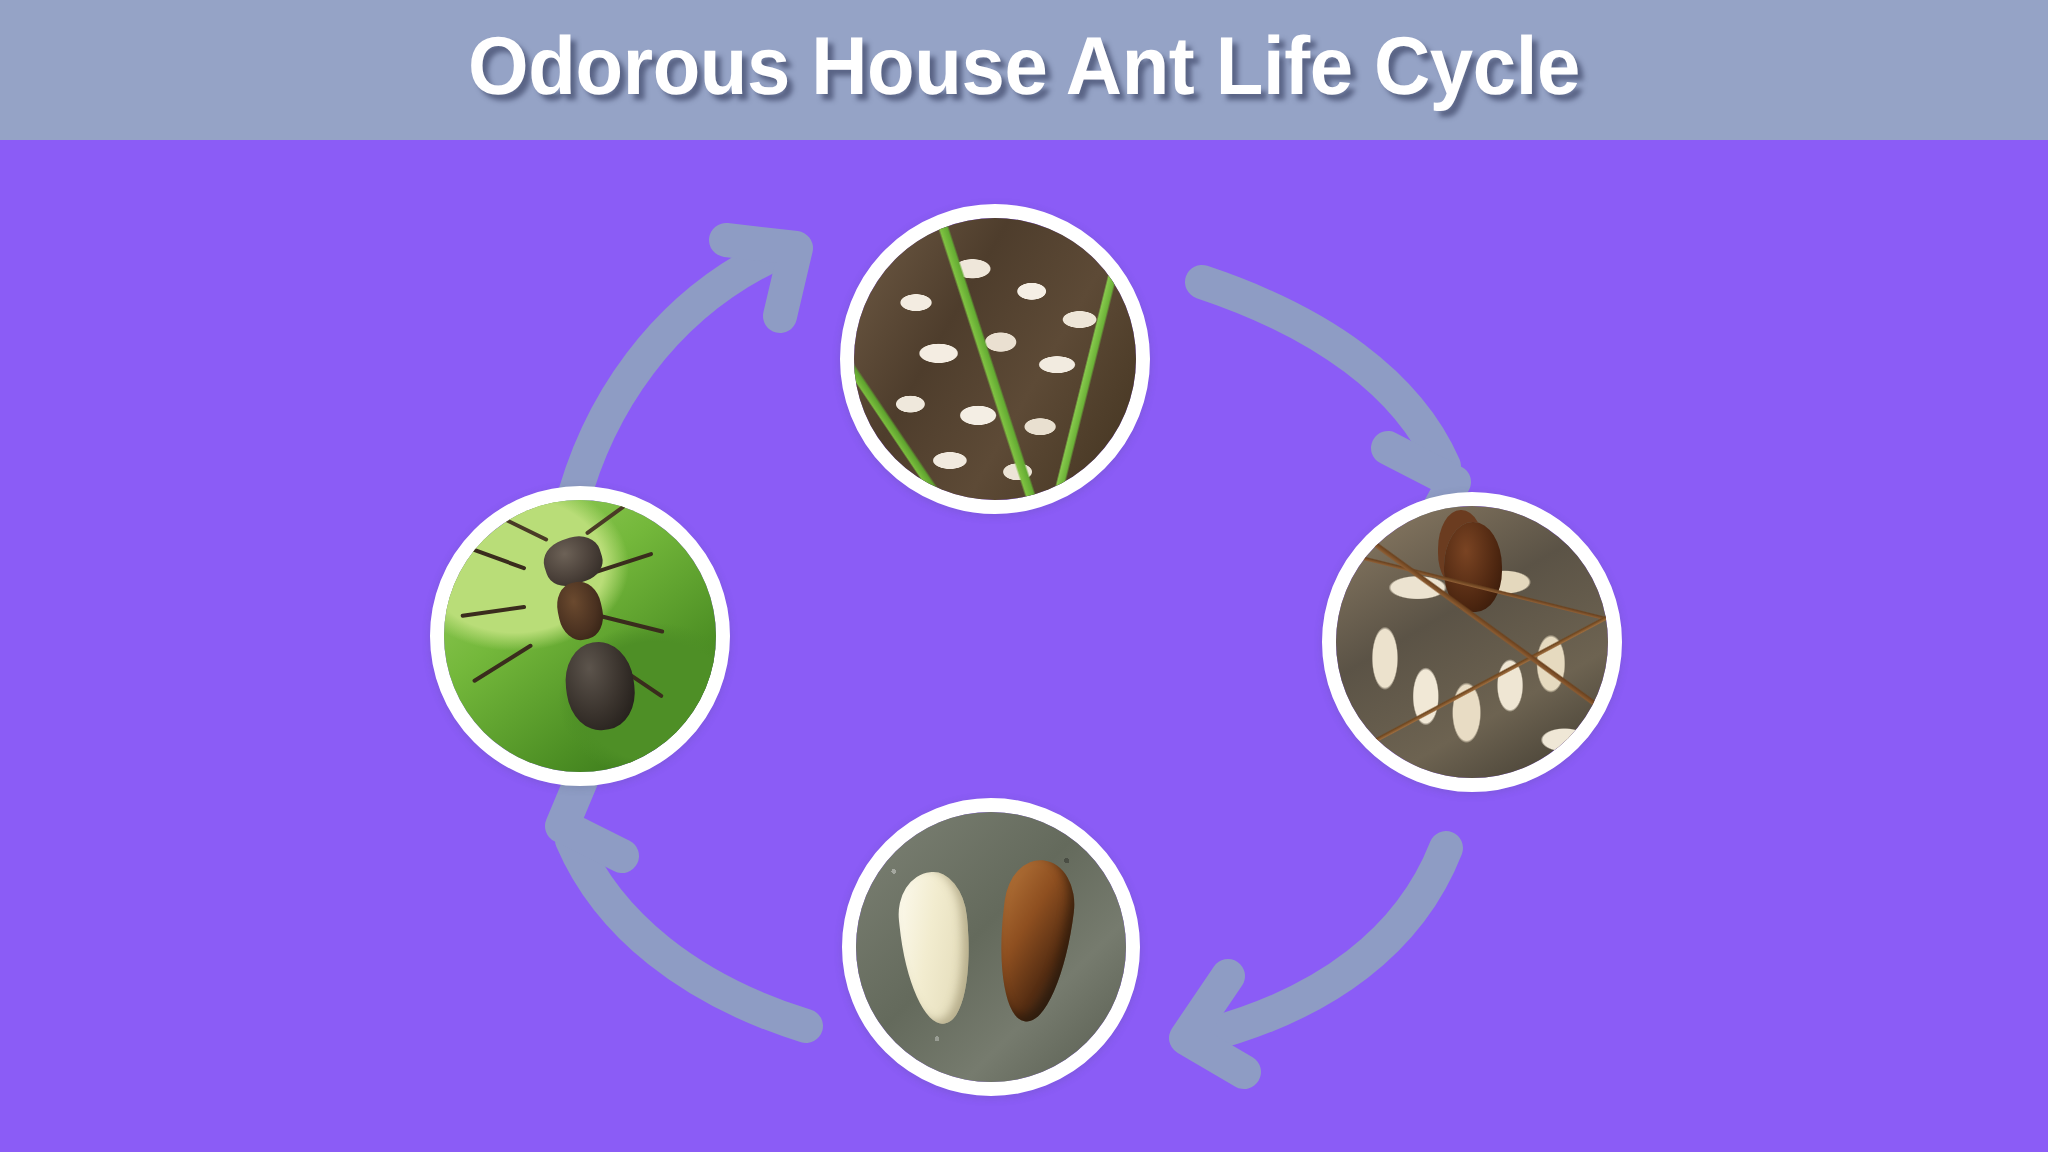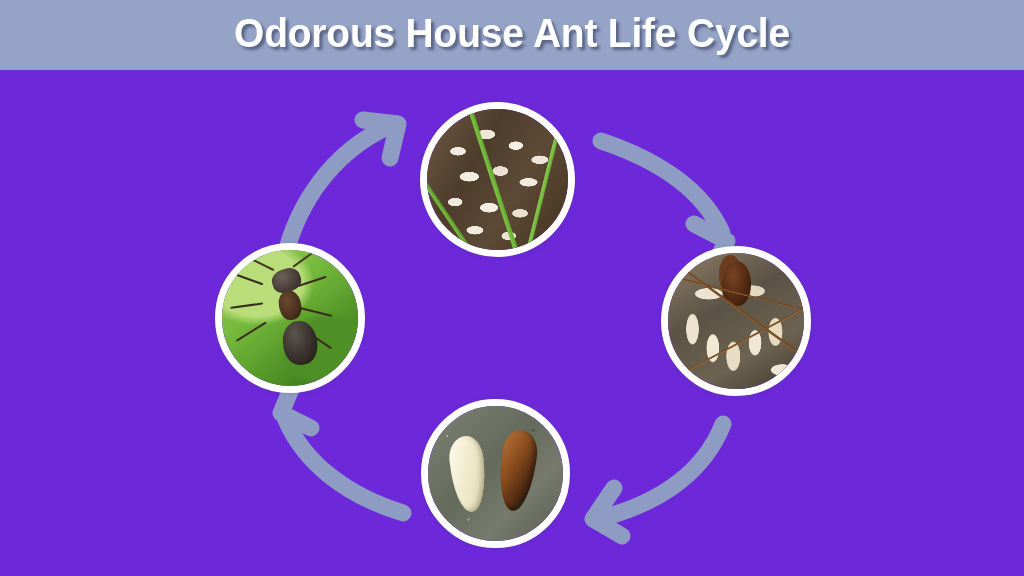--- a/index.html
+++ b/index.html
@@ -8,21 +8,21 @@
     background: #c6ccdc;
   }
   body {
     font-family: "Liberation Sans", sans-serif;
   }
   #page {
     position: relative;
     width: 1024px;
     height: 576px;
     overflow: hidden;
-    background: #6d28d9;
+    background: #8b5cf6;
   }
 
   
   #header-bar {
     position: absolute;
     left: 0;
     top: 0;
     width: 1024px;
     height: 70px;
     background: #95a3c6;

